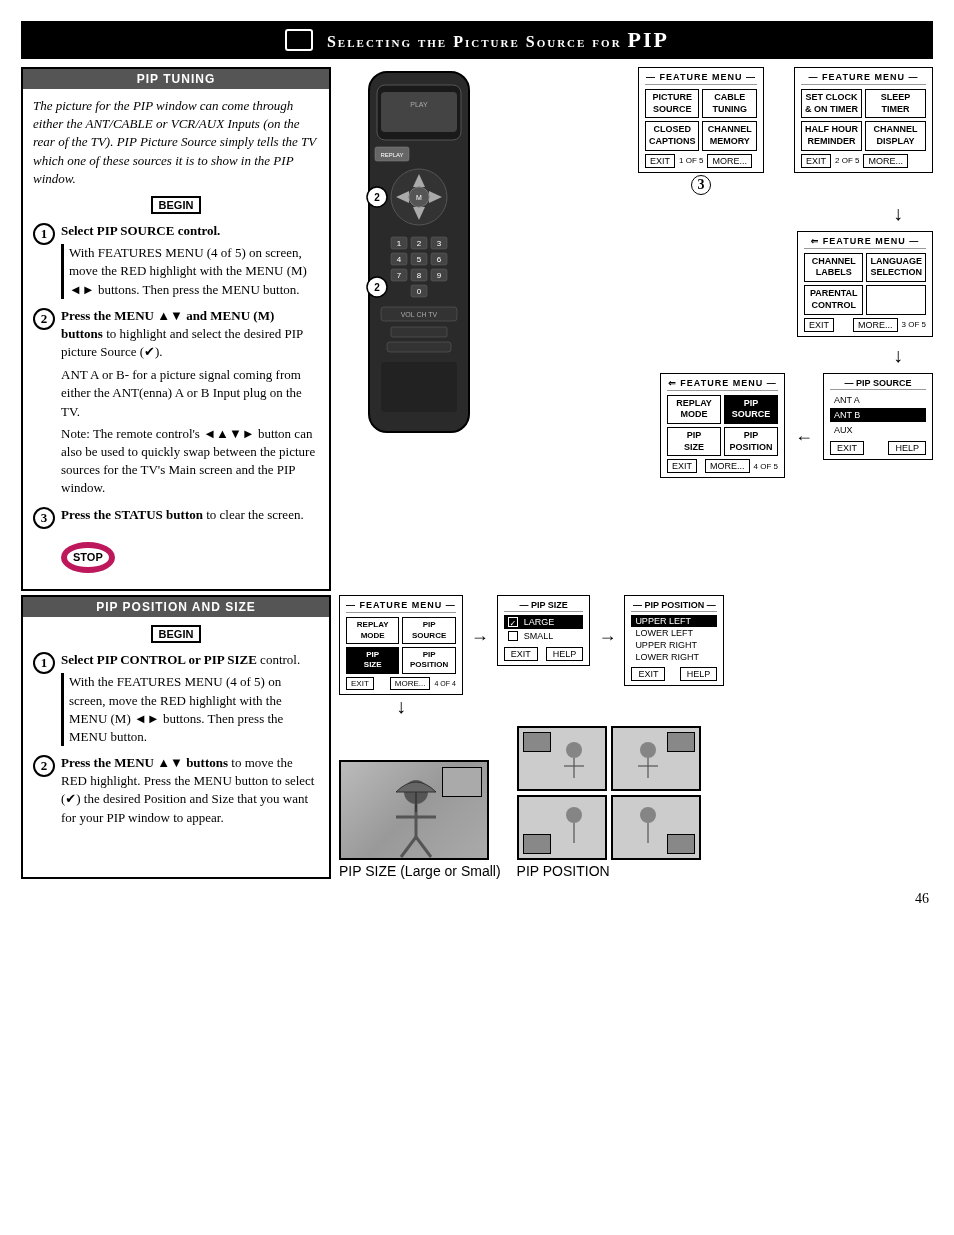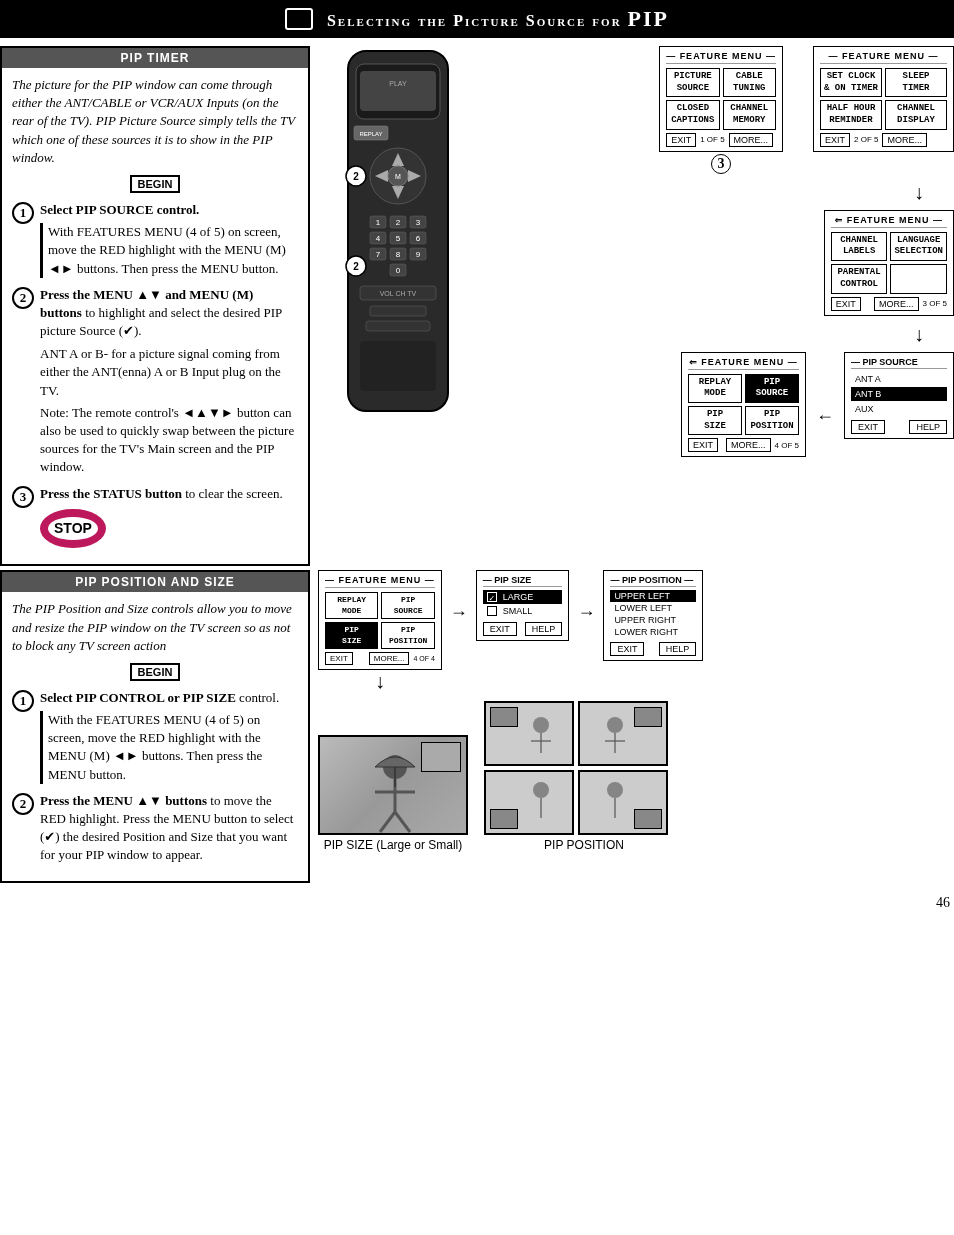--- a/index.html
+++ b/index.html
@@ -8,21 +8,21 @@
       min-height: 1235px;
       background: #fff;
       font-family: 'Times New Roman', Times, serif;
       font-size: 13px;
       color: #000;
     }
     .page-wrapper {
       width: 954px;
       min-height: 1235px;
       background: #fff;
-      padding: 0;
+      padding: 21px;
     }
     
     .title-bar {
       background: #000;
       color: #fff;
       text-align: center;
       padding: 6px 10px;
       font-size: 18px;
       font-weight: bold;
       letter-spacing: 2px;
@@ -129,27 +129,27 @@
     .step-text strong { font-weight: bold; }
     .step-text .sub-note {
       border-left: 3px solid #000;
       padding-left: 5px;
       margin-top: 4px;
     }
 
     
     .stop-badge {
       display: inline-block;
-      border: 8px solid #be185d;
+      border: 6px solid #be185d;
       border-radius: 50%;
       padding: 2px 6px;
       font-weight: bold;
-      font-size: 14px;
-      font-family: Arial, sans-serif;
-      margin-top: 2px;
+      font-size: 11px;
+      font-family: Arial, sans-serif;
+      margin-top: 14px;
     }
 
     
     .feature-menu-box {
       border: 1px solid #000;
       padding: 4px 6px;
       font-size: 10px;
       font-family: Arial, sans-serif;
       position: relative;
       background: #fff;
@@ -166,21 +166,21 @@
     .feature-menu-grid {
       display: grid;
       grid-template-columns: 1fr 1fr;
       gap: 3px;
     }
     .fm-btn {
       border: 1px solid #000;
       padding: 2px 3px;
       font-size: 9px;
       text-align: center;
-      font-family: Liberation Mono, monospace;
+      font-family: Liberation Sans, sans-serif;
       font-weight: bold;
       line-height: 1.3;
     }
     .fm-btn.highlighted {
       background: #000;
       color: #fff;
     }
     .fm-footer {
       display: flex;
       align-items: center;
@@ -219,33 +219,33 @@
       font-size: 10px;
       font-family: Arial, sans-serif;
       min-width: 110px;
     }
     .pip-source-menu .fm-title {
       font-size: 9px;
       font-weight: bold;
       border-bottom: 1px solid #999;
       margin-bottom: 3px;
       padding-bottom: 1px;
+      text-align: center;
     }
     .pip-source-item {
       padding: 2px 4px;
       font-size: 9px;
       margin: 1px 0;
     }
     .pip-source-item.highlighted {
       background: #000;
       color: #fff;
     }
     .diagram-caption {
-      text-align: center;
-      font-size: 12px;
+      font-size: 14px;
       font-family: Arial, sans-serif;
       margin-top: 3px;
     }
 
     
     .page-number {
       text-align: right;
       font-size: 14px;
       margin-top: 8px;
       padding: 4px;
@@ -348,21 +348,21 @@
   <div class="title-bar">
     <span class="tv-icon"></span>
     <span class="title-small">
       <span>Selecting the Picture Source for</span>&nbsp;<span class="title-large">PIP</span>
     </span>
   </div>
 
   <div class="main-content">
 
     <div class="left-col">
-      <div class="section-header">PIP TIMER</div>
+      <div class="section-header">PIP TUNING</div>
       <div class="section-content">
         <p class="intro-text">The picture for the PIP window can come through either the ANT/CABLE or VCR/AUX Inputs (on the rear of the TV). PIP Picture Source simply tells the TV which one of these sources it is to show in the PIP window.</p>
         <div style="text-align:center; margin-bottom:4px;">
           <span class="begin-badge">BEGIN</span>
         </div>
 
         <div class="step">
           <div class="step-num">1</div>
           <div class="step-text">
             <strong>Select PIP SOURCE control.</strong>
@@ -559,21 +559,20 @@
         </div>
       </div>
     </div>
   </div>
 
   <div class="bottom-half" style="margin-top:4px;">
 
     <div class="bottom-left-panel">
       <div class="section-header">PIP POSITION AND SIZE</div>
       <div class="section-content">
-        <p class="intro-text">The PIP Position and Size controls allow you to move and resize the PIP window on the TV screen so as not to block any TV screen action</p>
         <div style="text-align:center; margin-bottom:4px;">
           <span class="begin-badge">BEGIN</span>
         </div>
 
         <div class="step">
           <div class="step-num">1</div>
           <div class="step-text">
             <strong>Select PIP CONTROL or PIP SIZE</strong> control.
             <div class="sub-note" style="margin-top:4px;">With the FEATURES MENU (4 of 5) on screen, move the RED highlight with the MENU (M) ◄► buttons. Then press the MENU button.</div>
           </div>

